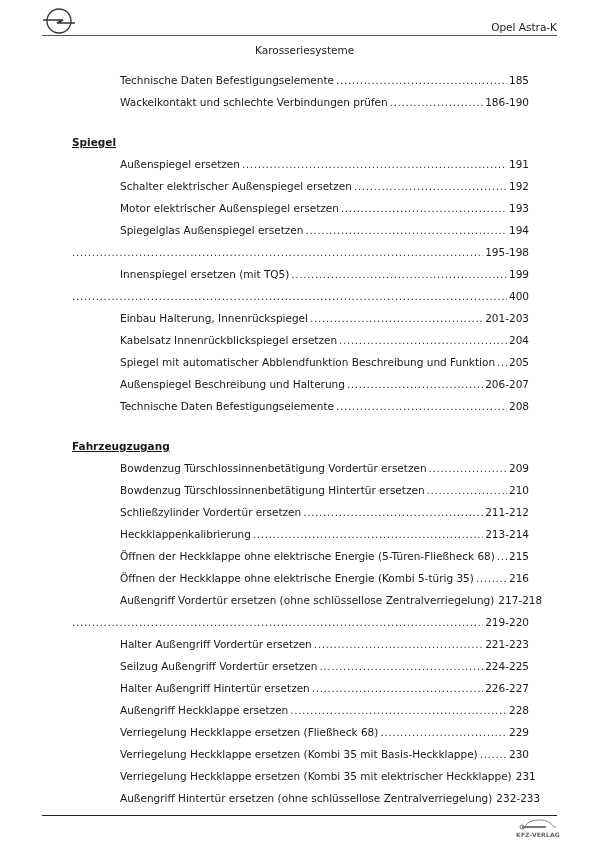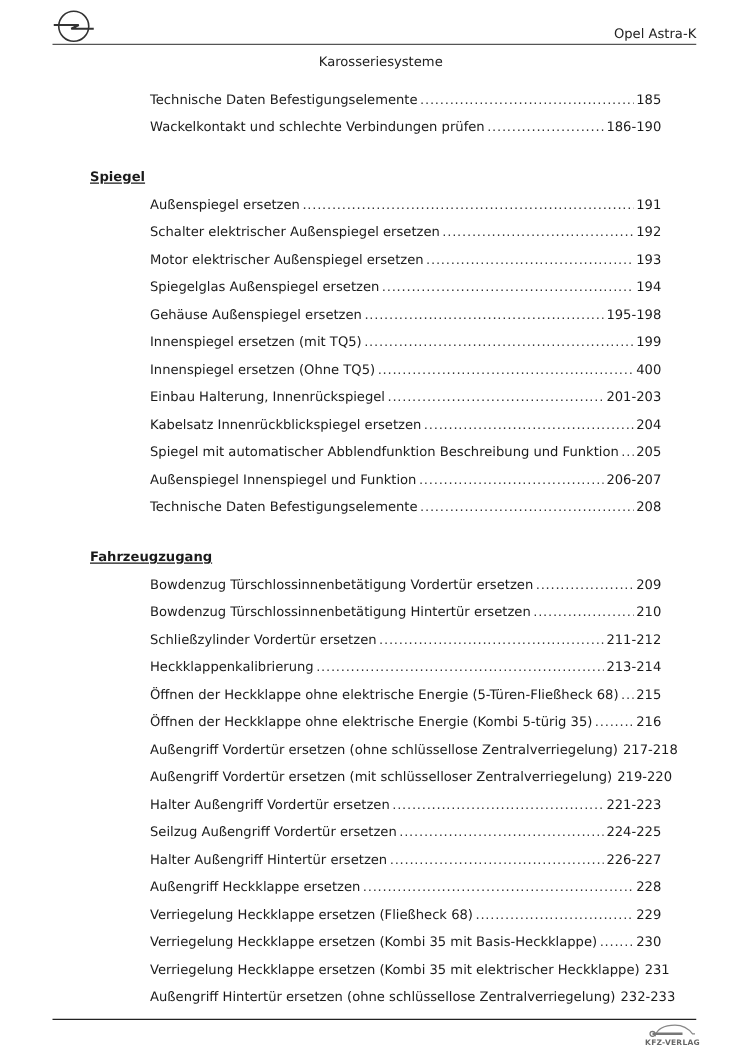--- a/index.html
+++ b/index.html
@@ -68,51 +68,49 @@
         <span class="label">Motor elektrischer Außenspiegel ersetzen</span>
         <span class="dots"></span>
         <span class="page">193</span>
       </div>
     <div class="entry">
         <span class="label">Spiegelglas Außenspiegel ersetzen</span>
         <span class="dots"></span>
         <span class="page">194</span>
       </div>
     <div class="entry">
-        <span class="label">Gehäuse Außenspiegel ersetzen</span>
         <span class="dots"></span>
         <span class="page">195-198</span>
       </div>
     <div class="entry">
         <span class="label">Innenspiegel ersetzen (mit TQ5)</span>
         <span class="dots"></span>
         <span class="page">199</span>
       </div>
     <div class="entry">
-        <span class="label">Innenspiegel ersetzen (Ohne TQ5)</span>
         <span class="dots"></span>
         <span class="page">400</span>
       </div>
     <div class="entry">
         <span class="label">Einbau Halterung, Innenrückspiegel</span>
         <span class="dots"></span>
         <span class="page">201-203</span>
       </div>
     <div class="entry">
         <span class="label">Kabelsatz Innenrückblickspiegel ersetzen</span>
         <span class="dots"></span>
         <span class="page">204</span>
       </div>
     <div class="entry">
         <span class="label">Spiegel mit automatischer Abblendfunktion Beschreibung und Funktion</span>
         <span class="dots"></span>
         <span class="page">205</span>
       </div>
     <div class="entry">
-        <span class="label">Außenspiegel Innenspiegel und Funktion</span>
+        <span class="label">Außenspiegel Beschreibung und Halterung</span>
         <span class="dots"></span>
         <span class="page">206-207</span>
       </div>
     <div class="entry">
         <span class="label">Technische Daten Befestigungselemente</span>
         <span class="dots"></span>
         <span class="page">208</span>
       </div>
   </div>
 
@@ -147,21 +145,20 @@
         <span class="label">Öffnen der Heckklappe ohne elektrische Energie (Kombi 5-türig 35)</span>
         <span class="dots"></span>
         <span class="page">216</span>
       </div>
     <div class="entry">
         <span class="label">Außengriff Vordertür ersetzen (ohne schlüssellose Zentralverriegelung)</span>
         <span class="dots"></span>
         <span class="page">217-218</span>
       </div>
     <div class="entry">
-        <span class="label">Außengriff Vordertür ersetzen (mit schlüsselloser Zentralverriegelung)</span>
         <span class="dots"></span>
         <span class="page">219-220</span>
       </div>
     <div class="entry">
         <span class="label">Halter Außengriff Vordertür ersetzen</span>
         <span class="dots"></span>
         <span class="page">221-223</span>
       </div>
     <div class="entry">
         <span class="label">Seilzug Außengriff Vordertür ersetzen</span>

